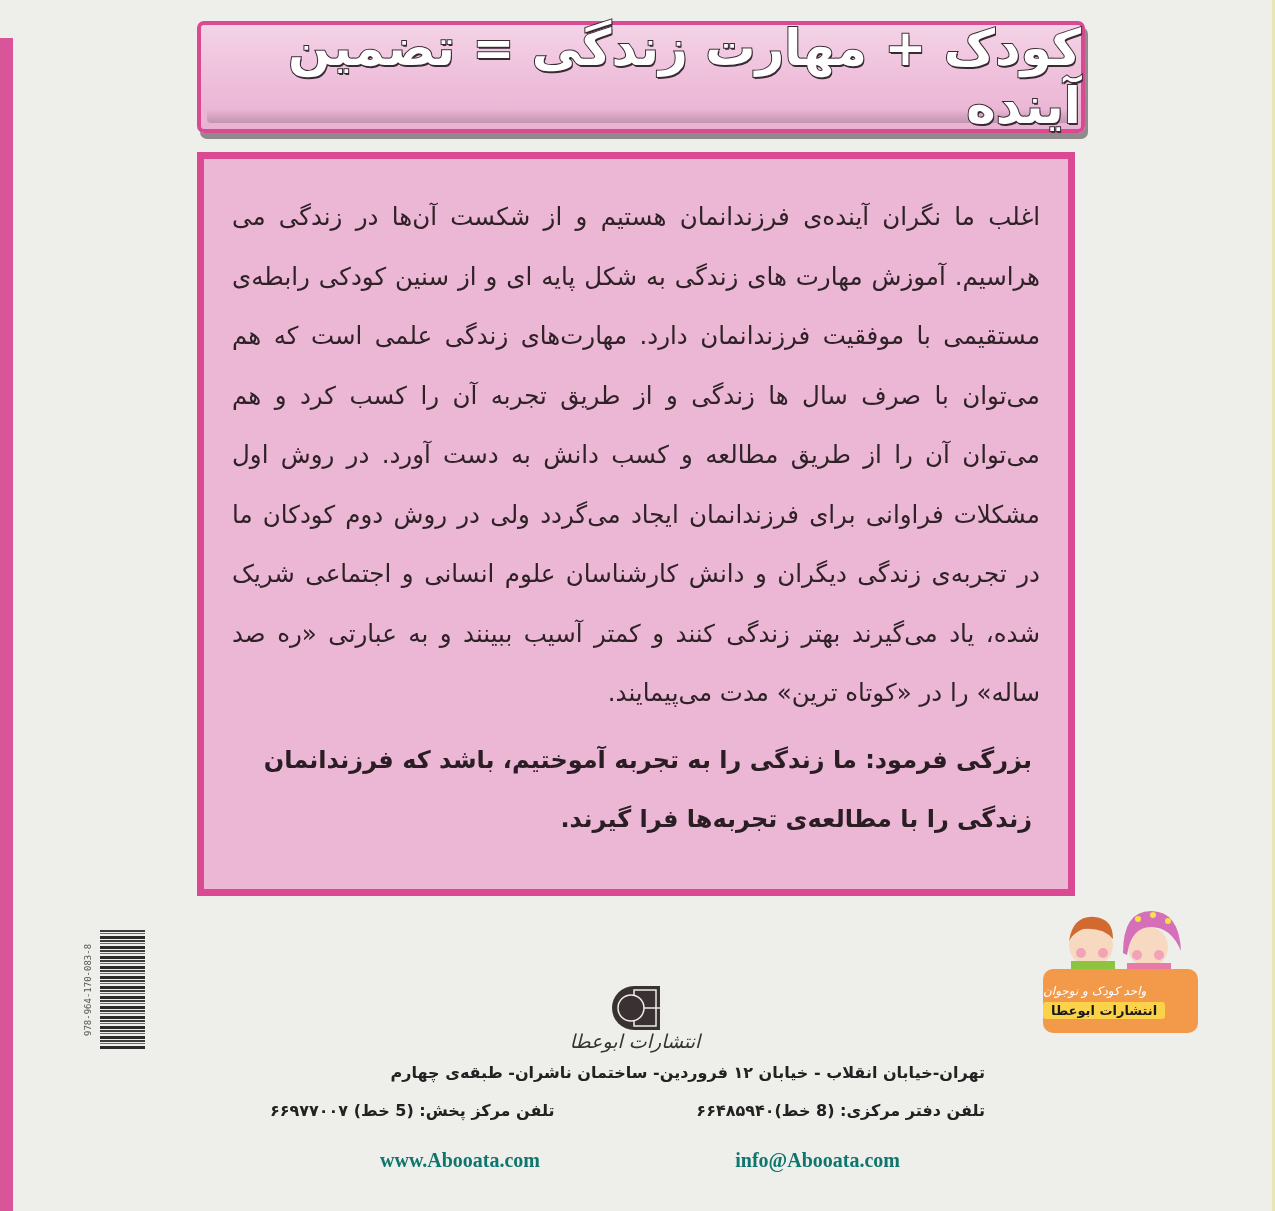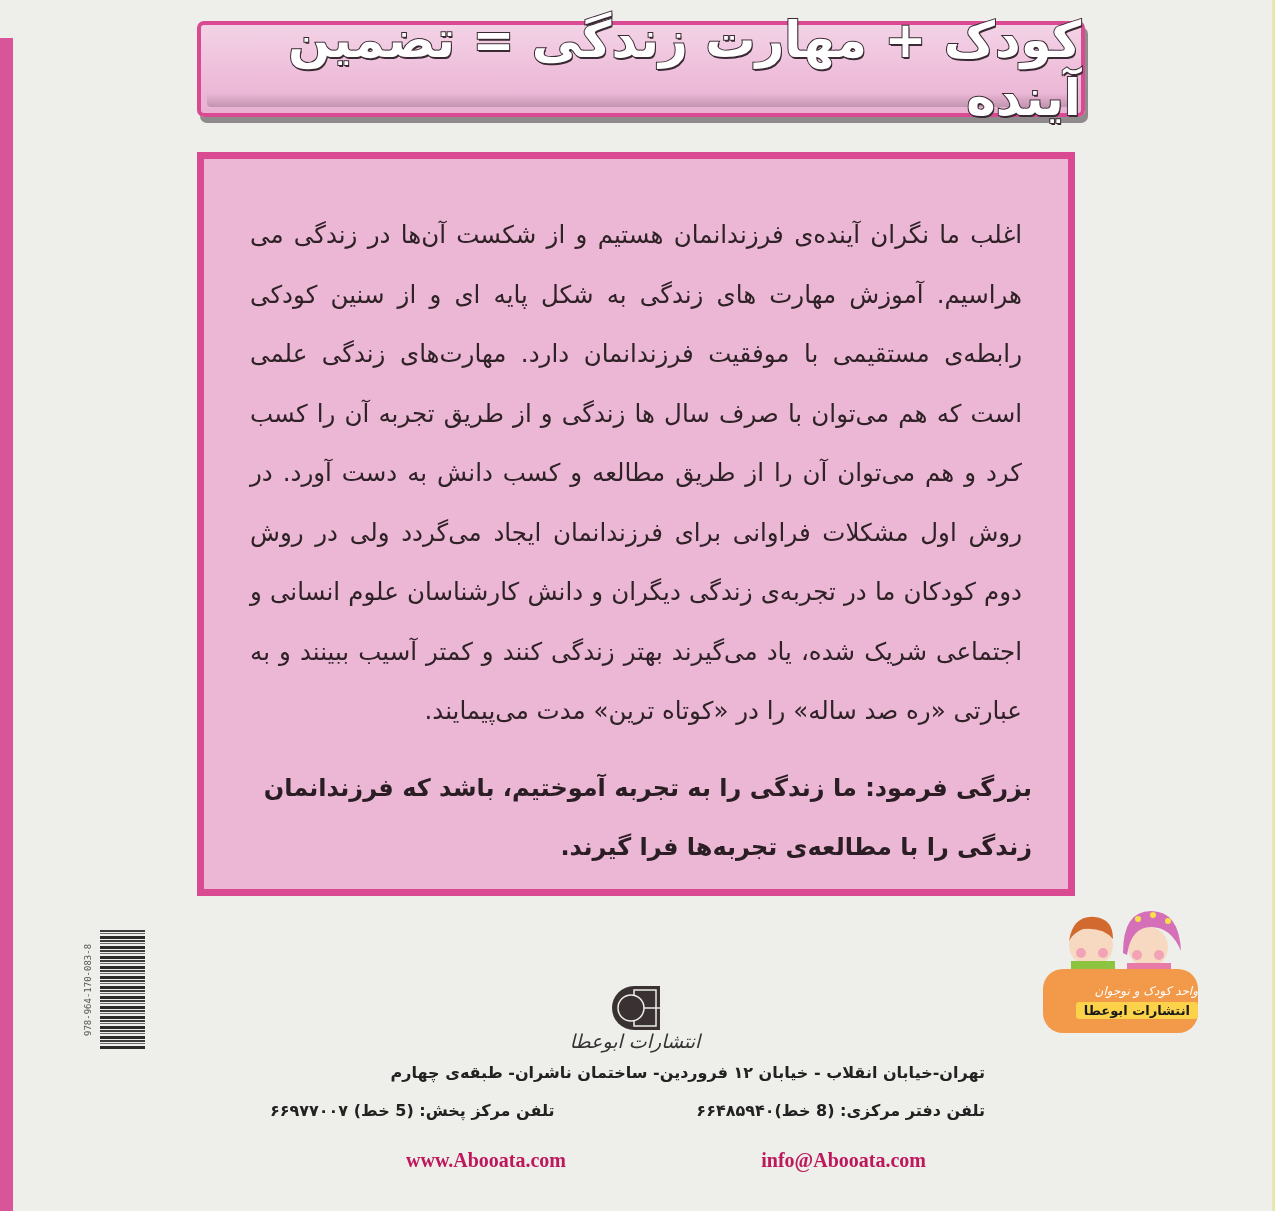--- a/index.html
+++ b/index.html
@@ -11,21 +11,21 @@
   }
   .spine-stripe {
     position:absolute; left:0; top:38px; width:13px; height:1173px;
     background:#d9559a;
   }
   .right-edge {
     position:absolute; right:0; top:0; width:3px; height:1211px;
     background:#e9e6b0;
   }
   .title-box {
-    position:absolute; left:197px; top:21px; width:888px; height:96px;
+    position:absolute; left:197px; top:21px; width:888px; height:112px;
     box-sizing:border-box;
     border:4px solid #d94a93; border-radius:7px;
     background:linear-gradient(#f3d3e6 0%, #eebcd9 60%, #e9b2d3 100%);
     box-shadow: 3px 6px 0 #8f8a8b;
     display:flex; align-items:center; justify-content:center;
   }
   .title-box::after {
     content:""; position:absolute; left:6px; right:6px; bottom:6px; height:14px;
     background:linear-gradient(rgba(120,90,110,0) 0%, rgba(120,90,110,0.35) 100%);
     border-radius:0 0 4px 4px;
@@ -44,21 +44,21 @@
     position:absolute; left:197px; top:152px; width:878px; height:744px;
     box-sizing:border-box;
     border:7px solid #d94a93;
     background:#ebb7d4;
     padding:28px 28px 0 28px;
   }
   .para {
     direction:rtl; text-align:justify; text-align-last:right;
     font-size:24.5px; line-height:59.5px;
     color:#2f2227;
-    margin:18px;
+    margin:0;
   }
   .para-bold {
     direction:rtl; text-align:right;
     font-size:24px; line-height:59.5px; font-weight:bold;
     color:#2a1e24;
     margin:8px;
   }
   .barcode-num {
     position:absolute; left:83px; top:930px; width:14px; height:120px;
     writing-mode:vertical-rl; transform:rotate(180deg);
@@ -77,41 +77,41 @@
   .logo-caption {
     position:absolute; left:560px; top:1030px; width:150px; text-align:center;
     direction:rtl; font-style:italic; font-size:19px; color:#333;
     font-family:"DejaVu Serif", serif;
   }
   .kids-badge {
     position:absolute; left:1043px; top:905px; width:190px; height:128px;
   }
   .kids-panel {
     position:absolute; left:0; top:64px; width:155px; height:64px;
-    background:#f39a4a; border-radius:20px;
-    display:flex; flex-direction:column; align-items:flex-end; justify-content:center;
+    background:#f39a4a; border-radius:10px;
+    display:flex; flex-direction:column; align-items:flex-start; justify-content:center;
   }
   .kids-line1 { direction:rtl; font-size:12px; color:#fff; font-style:italic; }
   .kids-line2 {
     direction:rtl; font-size:13px; font-weight:bold; color:#1a1a1a;
     background:#fbd24a; padding:1px 8px; margin-top:4px; border-radius:3px;
   }
   .address {
     position:absolute; left:290px; top:1063px; width:695px;
     direction:rtl; text-align:right; font-size:16px; font-weight:bold; color:#222;
   }
   .phones {
     position:absolute; left:270px; top:1101px; width:715px;
     direction:rtl; display:flex; justify-content:space-between;
     font-size:16px; font-weight:bold; color:#222;
   }
   .web {
     position:absolute; left:380px; top:1149px; width:520px;
     display:flex; justify-content:space-between;
-    font-family:"Liberation Serif", serif; font-weight:bold; font-size:20px; color:#be185d;margin-left:26px;
+    font-family:"Liberation Serif", serif; font-weight:bold; font-size:20px; color:#0f766e;
   }
 </style>
 </head>
 <body>
 
 <div class="spine-stripe"></div>
 <div class="right-edge"></div>
 
 <div class="title-box">
   <div class="title-text">کودک + مهارت زندگی = تضمین آینده</div>

